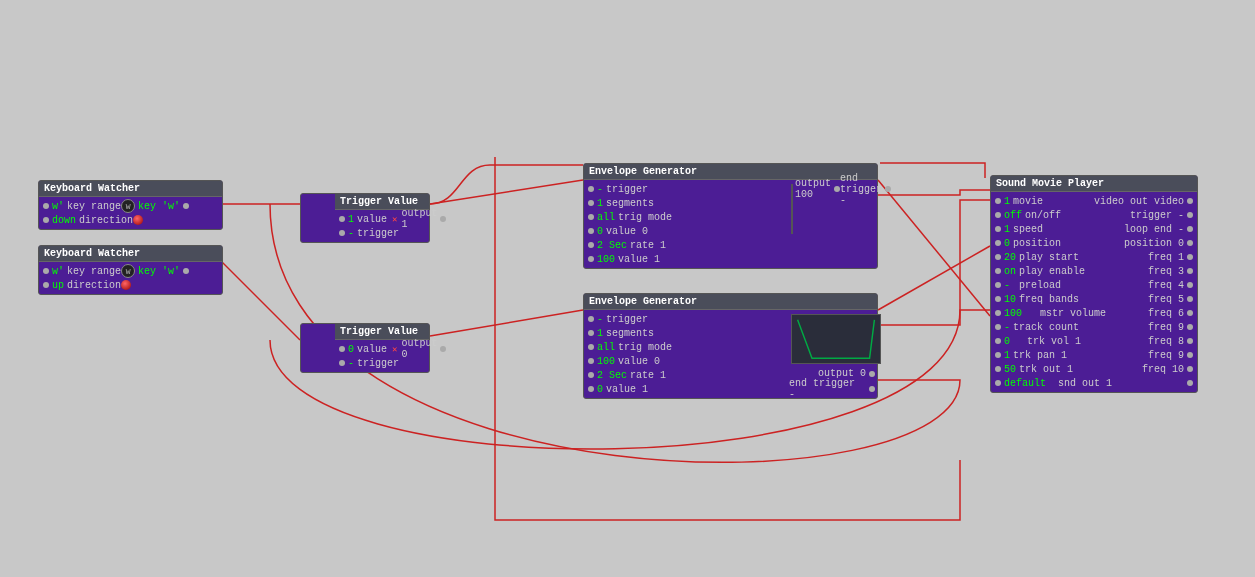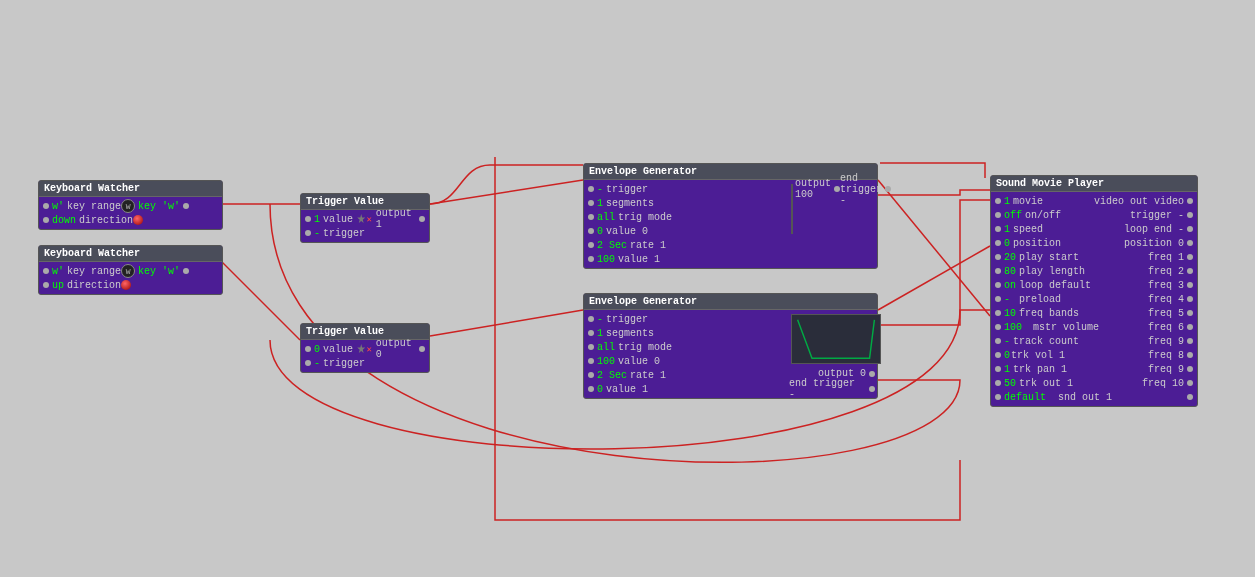--- a/index.html
+++ b/index.html
@@ -66,21 +66,21 @@
       border-radius: 50%;
       border: 1px solid #888;
       display: inline-flex;
       align-items: center;
       justify-content: center;
       font-size: 8px;
       color: #aaa;
       flex-shrink: 0;
     }
     
-    .tv-node { width: 130px; }
+    .tv-node { width: 130px; padding-left: 34px; }
     
     .env-node { width: 295px; }
     .env-graph {
       width: 90px;
       height: 50px;
       background: #2a2d3a;
       border: 1px solid #555;
       margin: 2px;
       position: relative;
     }
@@ -376,32 +376,25 @@
       </div>
 
       <div class="node-row">
         <span class="port-dot left"></span>
         <span class="green-text">20</span>
         <span class="label" style="margin-left:3px; flex:1;">play start</span>
         <span class="label">freq 1</span>
         <span class="port-dot right"></span>
       </div>
 
-      <div class="node-row">
-        <span class="port-dot left"></span>
-        <span class="green-text">80</span>
-        <span class="label" style="margin-left:3px; flex:1;">play length</span>
-        <span class="label">freq 2</span>
-        <span class="port-dot right"></span>
-      </div>
 
       <div class="node-row">
         <span class="port-dot left"></span>
         <span class="green-text">on</span>
-        <span class="label" style="margin-left:3px; flex:1;">loop default</span>
+        <span class="label" style="margin-left:3px; flex:1;">play enable</span>
         <span class="label">freq 3</span>
         <span class="port-dot right"></span>
       </div>
 
       <div class="node-row">
         <span class="port-dot left"></span>
         <span class="green-text">-</span>
         <span class="label" style="margin-left:9px; flex:1;">preload</span>
         <span class="label">freq 4</span>
         <span class="port-dot right"></span>
@@ -411,37 +404,37 @@
         <span class="port-dot left"></span>
         <span class="green-text">10</span>
         <span class="label" style="margin-left:3px; flex:1;">freq bands</span>
         <span class="label">freq 5</span>
         <span class="port-dot right"></span>
       </div>
 
       <div class="node-row">
         <span class="port-dot left"></span>
         <span class="green-text">100</span>
-        <span class="label" style="margin-left:11px; flex:1;">mstr volume</span>
+        <span class="label" style="margin-left:18px; flex:1;">mstr volume</span>
         <span class="label">freq 6</span>
         <span class="port-dot right"></span>
       </div>
 
       <div class="node-row">
         <span class="port-dot left"></span>
         <span class="green-text">-</span>
         <span class="label" style="margin-left:3px; flex:1;">track count</span>
         <span class="label">freq 9</span>
         <span class="port-dot right"></span>
       </div>
 
       <div class="node-row">
         <span class="port-dot left"></span>
         <span class="green-text">0</span>
-        <span class="label" style="margin-left:1px; flex:1;">trk vol 1</span>
+        <span class="label" style="margin-left:17px; flex:1;">trk vol 1</span>
         <span class="label">freq 8</span>
         <span class="port-dot right"></span>
       </div>
 
       <div class="node-row">
         <span class="port-dot left"></span>
         <span class="green-text">1</span>
         <span class="label" style="margin-left:3px; flex:1;">trk pan 1</span>
         <span class="label">freq 9</span>
         <span class="port-dot right"></span>

